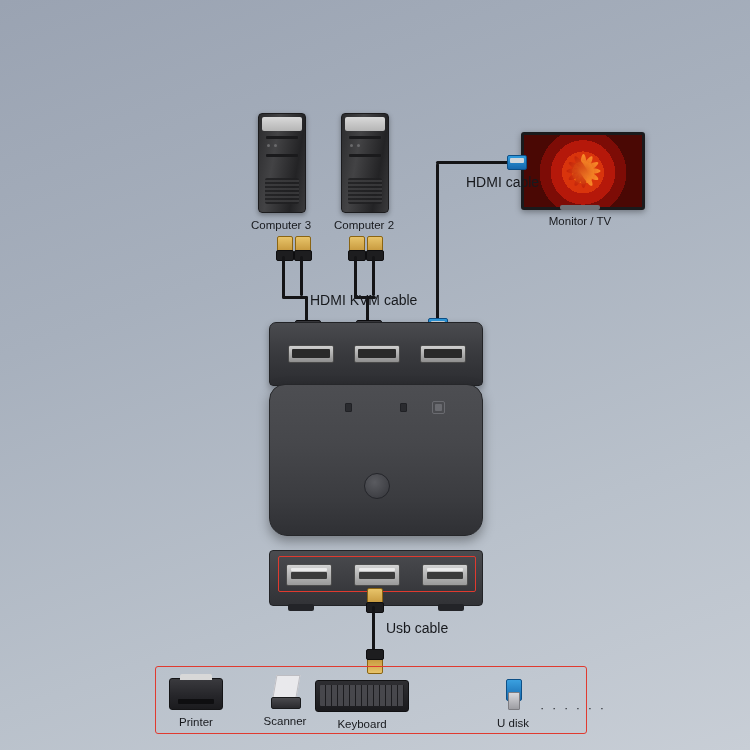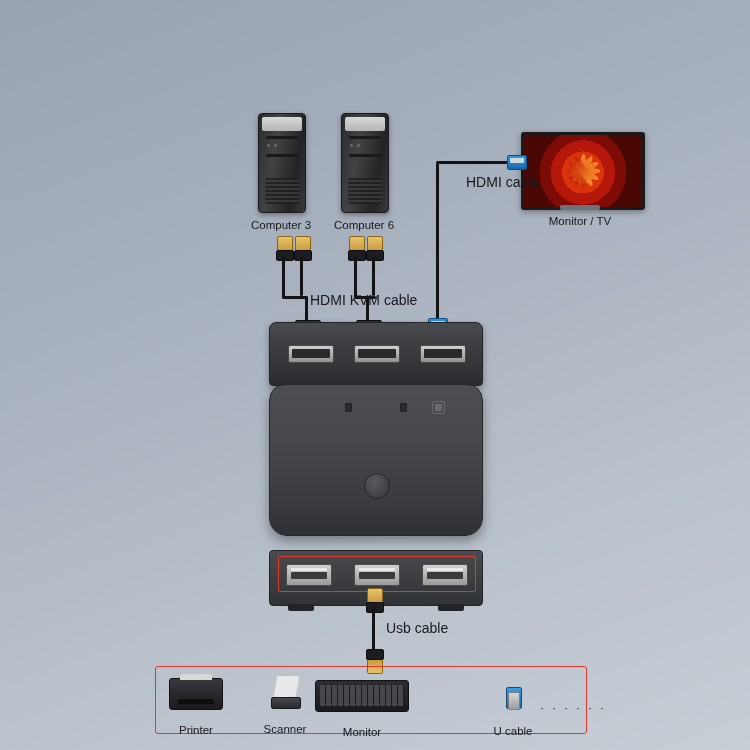--- a/index.html
+++ b/index.html
@@ -154,21 +154,21 @@
     position:absolute;left:3px;right:3px;top:2px;height:5px;background:#b9b9bb;border-radius:1px;
   }
   .label{font-size:14px;color:#17191d;white-space:nowrap;}
 
   
   .periph{
     left:155px;top:666px;width:430px;height:66px;
     border:1.6px solid #e03a2f;border-radius:3px;
   }
   .dev{position:absolute;text-align:center;}
-  .dev .cap{font-size:11.5px;color:#17191d;margin-top:14px;}
+  .dev .cap{font-size:11.5px;color:#17191d;margin-top:6px;}
 
   .printer{
     width:52px;height:30px;border-radius:3px;margin:0 auto;
     background:linear-gradient(180deg,#3a3a3e 0%,#26262a 55%,#1b1b1e 100%);
     border:1px solid #141416;position:relative;
   }
   .printer::before{
     content:"";position:absolute;left:10px;right:10px;top:-5px;height:6px;background:#d8d8d8;border-radius:2px 2px 0 0;
   }
   .printer::after{
@@ -234,21 +234,21 @@
   <div class="abs caption" style="left:248px;top:219px;width:66px;">Computer 3</div>
 
   <div class="abs tower" style="left:341px;top:113px;">
     <div class="top"></div>
     <div class="slot" style="top:22px;"></div>
     <div class="dot" style="left:8px;top:30px;"></div>
     <div class="dot" style="left:15px;top:30px;"></div>
     <div class="slot" style="top:40px;"></div>
     <div class="grill"></div>
   </div>
-  <div class="abs caption" style="left:331px;top:219px;width:66px;">Computer 6</div>
+  <div class="abs caption" style="left:331px;top:219px;width:66px;">Computer 2</div>
 
   <div class="abs tv" style="left:521px;top:132px;">
     <div class="screen">
       <div class="petal" style="transform:rotate(0deg)"></div>
       <div class="petal" style="transform:rotate(30deg)"></div>
       <div class="petal" style="transform:rotate(60deg)"></div>
       <div class="petal" style="transform:rotate(90deg)"></div>
       <div class="petal" style="transform:rotate(120deg)"></div>
       <div class="petal" style="transform:rotate(150deg)"></div>
     </div>
@@ -340,27 +340,27 @@
       <div class="p"></div>
         <div class="b"></div>
     </div>
     <div class="cap">Scanner</div>
   </div>
 
   <div class="abs dev" style="left:315px;top:680px;width:94px;">
     <div class="keyboard">
         <div class="keys"></div>
       </div>
-    <div class="cap">Monitor</div>
+    <div class="cap">Keyboard</div>
   </div>
 
 
   <div class="abs dev" style="left:484px;top:673px;width:58px;">
     <div class="udisk">
       <div class="cap" style="position:absolute;"></div>
       <div class="mtl"></div>
     </div>
-    <div class="cap">U cable</div>
+    <div class="cap">U disk</div>
   </div>
 
   <div class="abs dots" style="left:540px;top:700px;">· · · · · ·</div>
 
 </div>
 
 </body></html>

